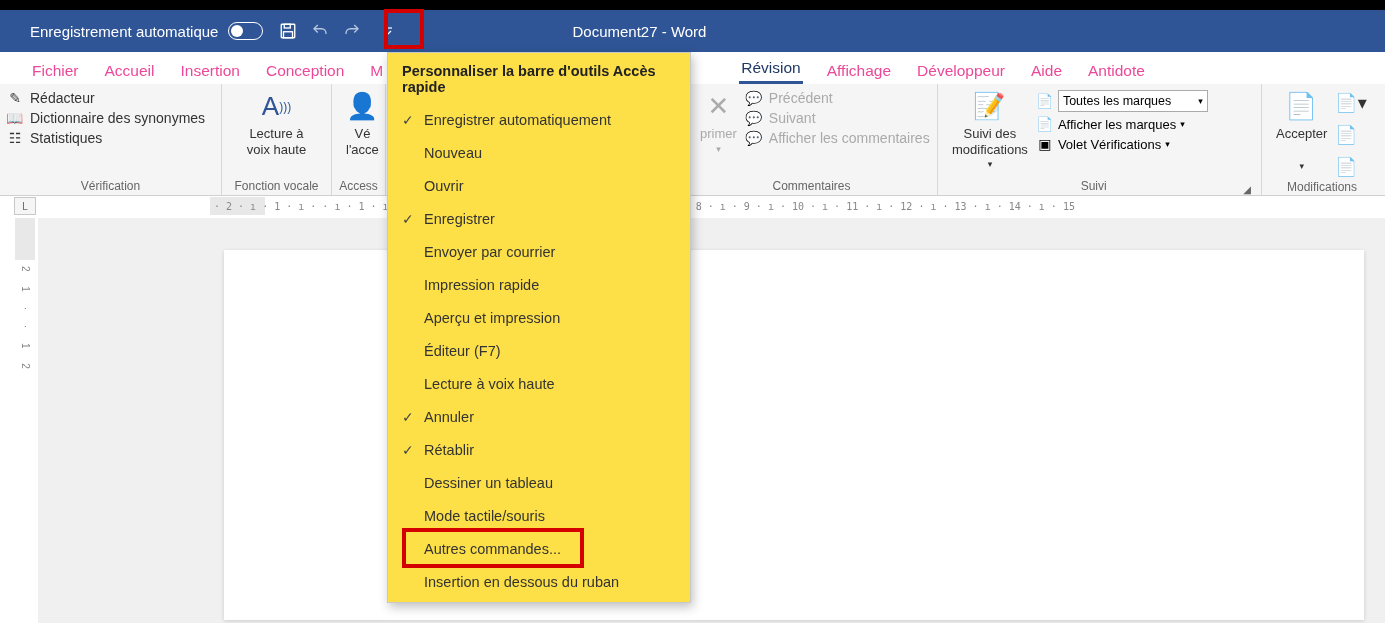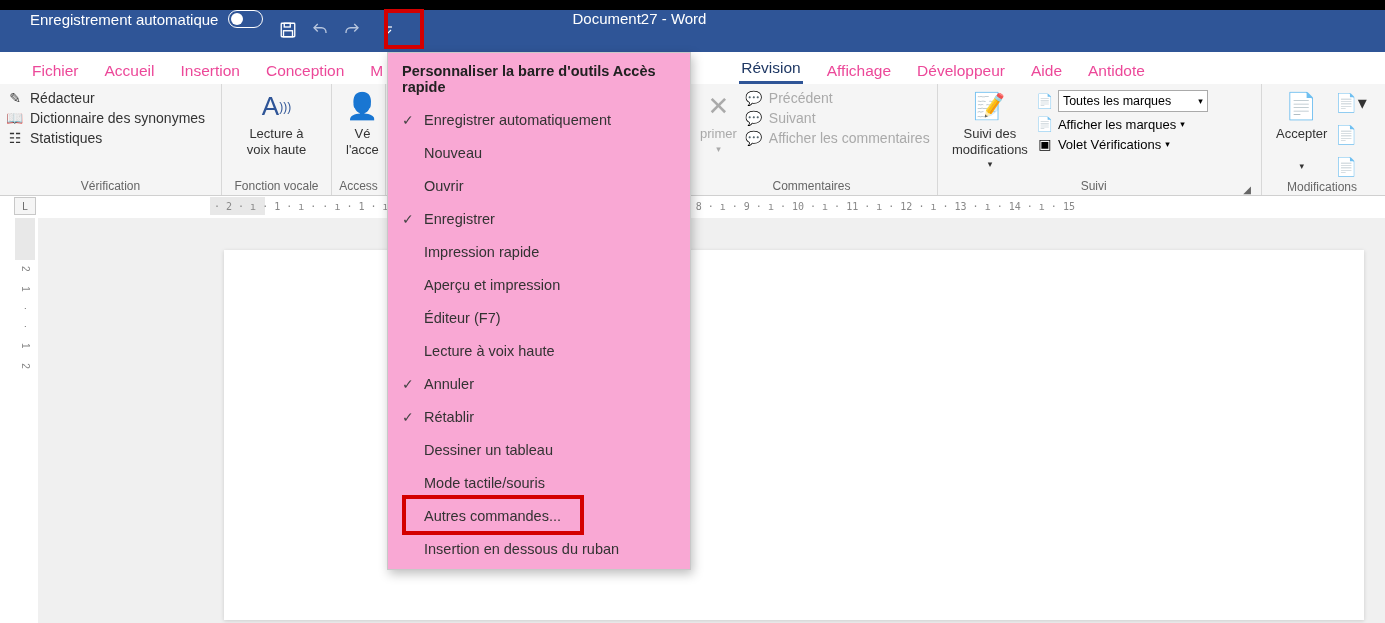--- a/index.html
+++ b/index.html
@@ -1,18 +1,18 @@
 <!DOCTYPE html>
 <html><head>
 <meta charset="utf-8">
 <style>
   * { box-sizing: border-box; margin: 0; padding: 0; font-family: "Segoe UI", sans-serif; }
   body { width: 1385px; height: 623px; background: #fff; overflow: hidden; position: relative; }
   .black-strip { height: 10px; background: #000; }
-  .titlebar { height: 42px; background: #2f5597; display: flex; align-items: flex-start; color: #fff; position: relative; }
+  .titlebar { height: 42px; background: #2f5597; display: flex; align-items: center; color: #fff; position: relative; }
   .autosave { display: flex; align-items: center; padding-left: 30px; font-size: 15px; gap: 10px; }
   .toggle { width: 35px; height: 18px; border: 1.5px solid #fff; border-radius: 10px; position: relative; }
   .toggle::after { content: ""; position: absolute; width: 12px; height: 12px; border-radius: 50%; background: #fff; top: 1.5px; left: 2px; }
   .qat { display: flex; align-items: center; gap: 6px; margin-left: 12px; }
   .qat-btn { width: 26px; height: 26px; display: flex; align-items: center; justify-content: center; color: #fff; font-size: 16px; cursor: pointer; }
   .qat-customize { width: 34px; height: 40px; display: flex; align-items: center; justify-content: center; }
   .red-highlight-small { border: 4px solid #d40000; position: absolute; top: 9px; left: 384px; width: 40px; height: 40px; z-index: 50; pointer-events: none; }
   .doc-title { position: absolute; left: 50%; transform: translateX(-120px); font-size: 15px; }
   .search-box { position: absolute; left: 720px; width: 412px; height: 32px; background: #4a72ac; border-radius: 4px; display: flex; align-items: center; padding: 0 12px; color: #d0dbec; font-size: 15px; }
   .search-box .mag { margin-right: 14px; font-size: 15px; }
@@ -33,21 +33,21 @@
   .suivi-stack .row { display:flex; align-items:center; gap:4px; white-space:nowrap; }
   .dd { width:150px; height:22px; border:1px solid #aaa; background:#fff; font-size:12.5px; padding:0 4px; display:flex; align-items:center; justify-content:space-between; }
   .ruler-corner { position: absolute; top: 197px; left: 14px; width: 22px; height: 18px; border: 1px solid #c8c8c8; background: #f5f5f5; font-size: 10px; display: flex; align-items: center; justify-content: center; color:#666;}
   .hruler { position: absolute; top: 197px; left: 210px; right: 0; height: 18px; background: #fff; border-top:0; display: flex; align-items: center; color: #888; font-size: 10px;}
   .hruler .shade { position:absolute; left:0; width:55px; height:100%; background:#e8e8e8;}
   .hruler-ticks { position: relative; white-space: nowrap; font-family: monospace; letter-spacing: 0; padding-left: 4px;}
   .vruler { position: absolute; top: 218px; left: 15px; width: 20px; bottom: 0; background: #fff; color: #888; display: flex; flex-direction: column; align-items: center; font-size: 10px;}
   .vruler .shade { width:100%; height:42px; background:#e8e8e8;}
   .document-area { position: absolute; top: 218px; left: 38px; right: 0; bottom: 0; background: #f0f0f0;}
   .page { position: absolute; top: 32px; left: 186px; width: 1140px; height: 370px; background: #fff; box-shadow: 0 1px 4px rgba(0,0,0,0.15); }
-  .dropdown-menu { position: absolute; top: 52px; left: 387px; width: 304px; background: #f9a8d4; border: 1px solid #c8c8c8; box-shadow: 2px 4px 10px rgba(0,0,0,0.25); z-index: 40; padding-bottom: 4px;}
+  .dropdown-menu { position: absolute; top: 52px; left: 387px; width: 304px; background: #fde047; border: 1px solid #c8c8c8; box-shadow: 2px 4px 10px rgba(0,0,0,0.25); z-index: 40; padding-bottom: 4px;}
   .dropdown-title { font-weight: 600; font-size: 14.5px; padding: 10px 14px 8px 14px; color: #222;}
   .menu-item { display: flex; align-items: center; height: 33px; font-size: 14.5px; color: #333; cursor: pointer; padding-left: 14px;}
   .menu-item .check { width: 22px; font-size: 14px; color: #444;}
   .red-highlight-menu { border: 4px solid #d40000; position: absolute; width: 182px; height: 40px; pointer-events: none;}
   .icon-small { width: 18px; display: inline-flex; justify-content: center; font-size: 14px;}
   svg { display: block; }
   .tab-gap { width: 310px; }
   .launcher-row { display:flex; align-items:flex-end; justify-content:space-between;}
 </style>
 </head>
@@ -254,20 +254,24 @@
         <span>Nouveau</span>
       </div>
       <div class="menu-item" style="position: relative;">
         <span class="check"></span>
         <span>Ouvrir</span>
       </div>
       <div class="menu-item" style="position: relative;">
         <span class="check">✓</span>
         <span>Enregistrer</span>
       </div>
+      <div class="menu-item" style="position: relative;">
+        <span class="check"></span>
+        <span>Envoyer par courrier</span>
+      </div>
       <div class="menu-item" style="position: relative; text-align: right;">
         <span class="check"></span>
         <span>Impression rapide</span>
       </div>
       <div class="menu-item" style="position: relative;">
         <span class="check"></span>
         <span>Aperçu et impression</span>
       </div>
       <div class="menu-item" style="position: relative;">
         <span class="check"></span>

